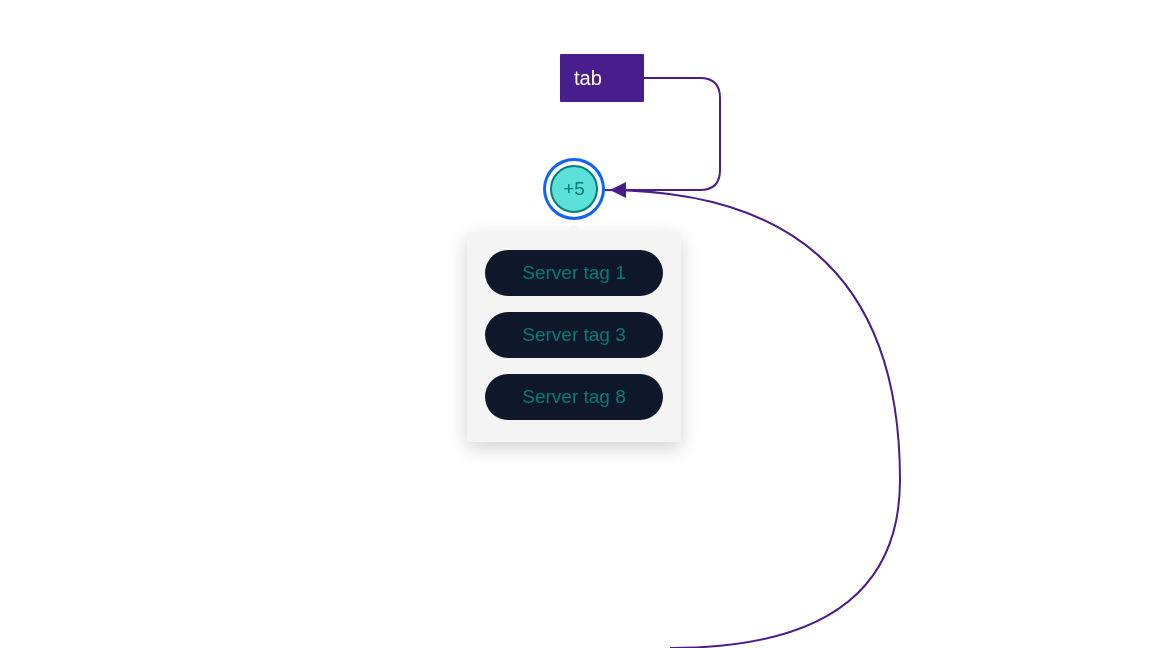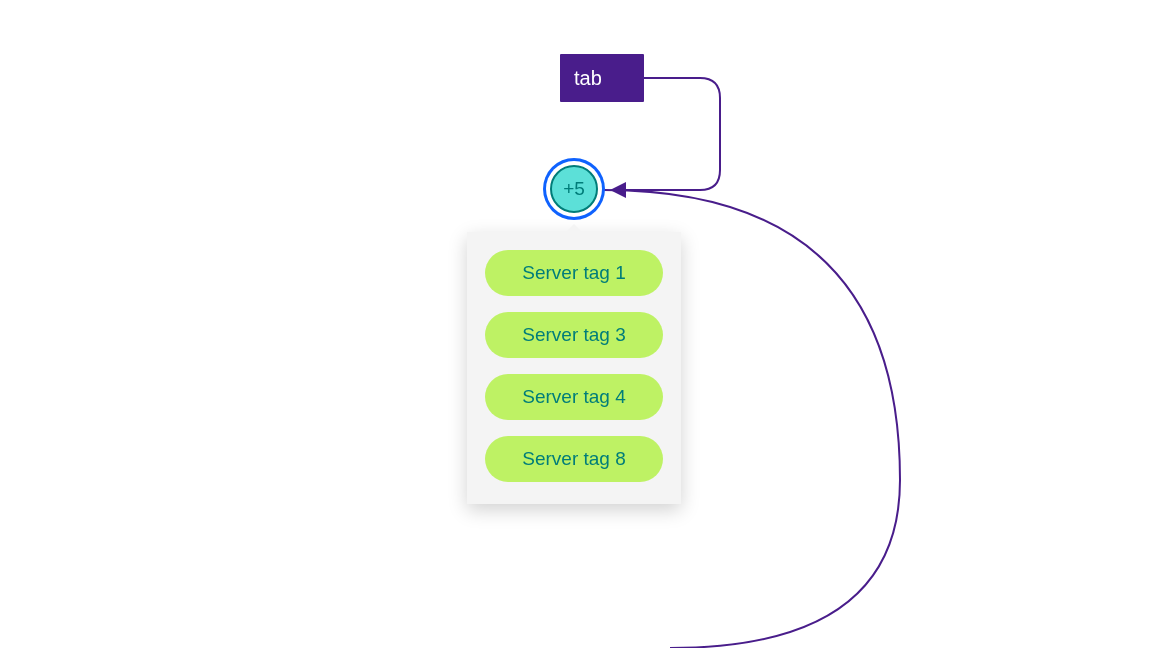--- a/index.html
+++ b/index.html
@@ -75,21 +75,21 @@
     position: absolute;
     top: -8px;
     left: 50%;
     transform: translateX(-50%);
     width: 0; height: 0;
     border-left: 8px solid transparent;
     border-right: 8px solid transparent;
     border-bottom: 8px solid #f4f4f4;
   }
   .tag {
-    background: #bef264;
+    background: #0f172a;
     color: #007d79;
     font-size: 19px;
     font-weight: 400;
     padding: 12px 22px;
     border-radius: 999px;
     text-align: center;
     white-space: nowrap;
   }
 </style>
 </head>
@@ -118,20 +118,17 @@
   </div>
 
   <div class="popover">
     <div class="tag">
       <span>Server tag 1</span>
     </div>
     <div class="tag">
       <span>Server tag 3</span>
     </div>
     <div class="tag">
-      <span>Server tag 4</span>
-    </div>
-    <div class="tag">
       <span>Server tag 8</span>
     </div>
   </div>
 
 </div>
 
 </body></html>

